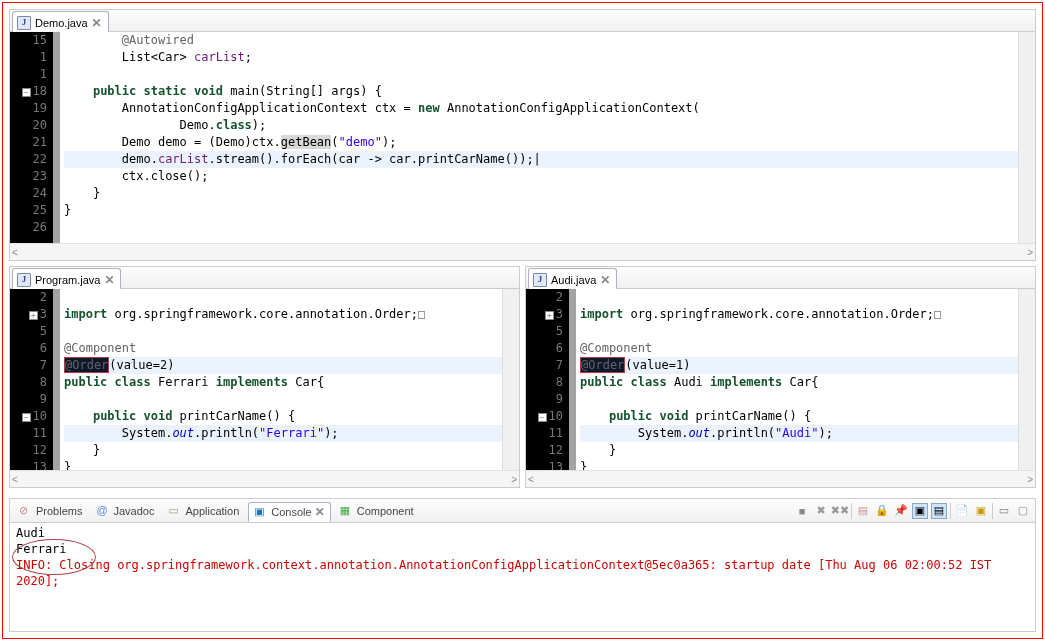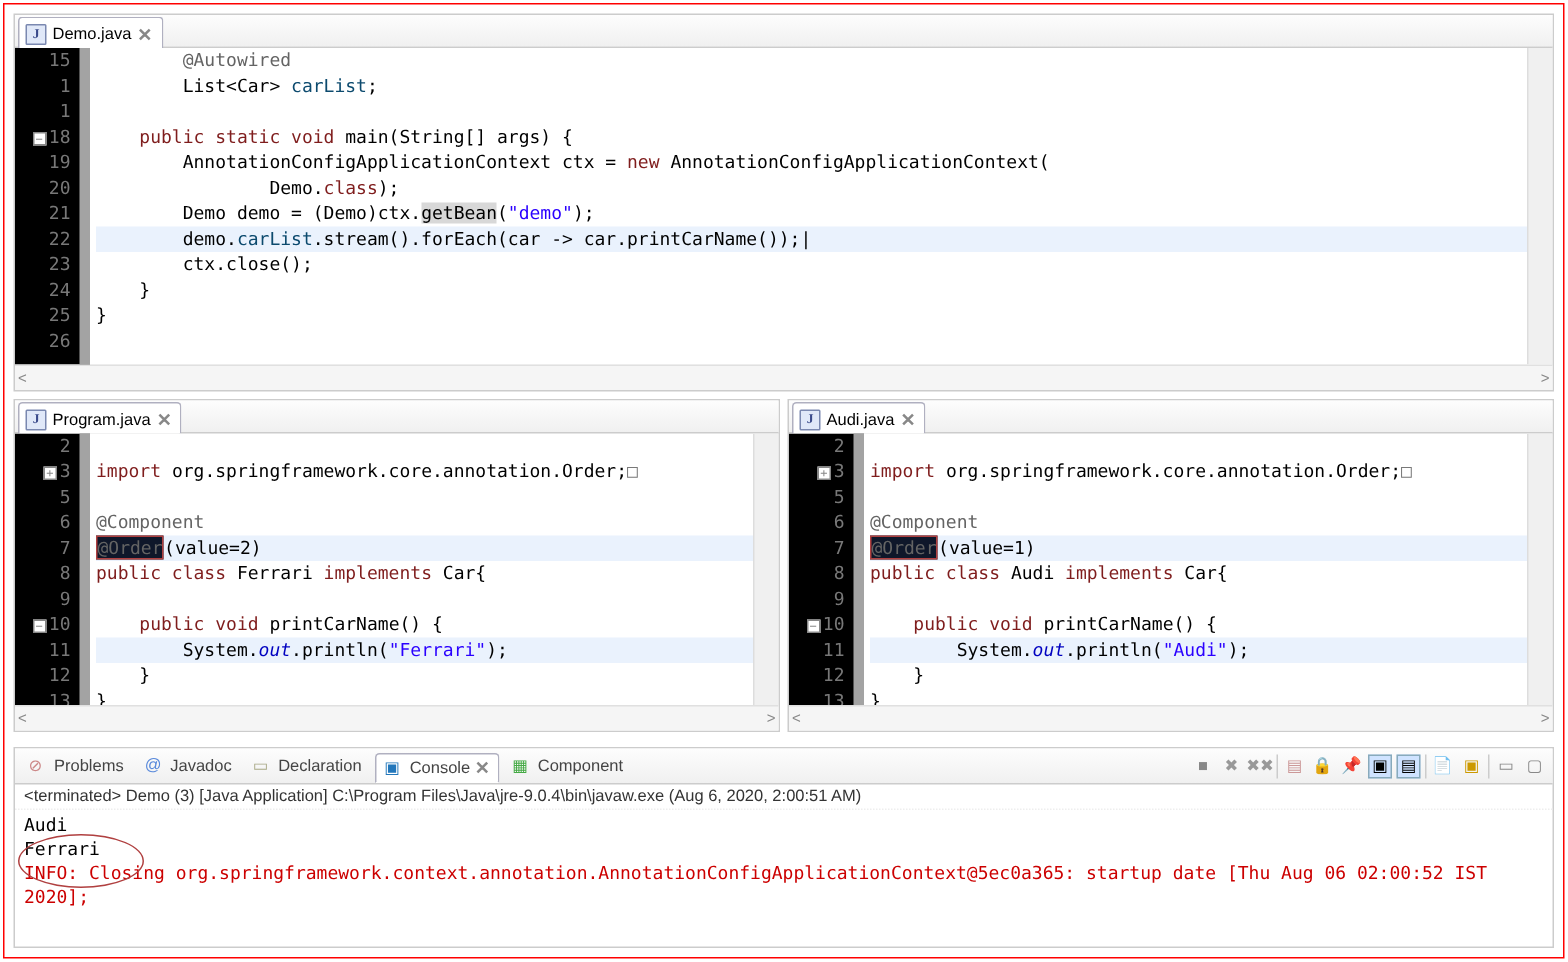--- a/index.html
+++ b/index.html
@@ -15,24 +15,24 @@
 .tab{display:inline-flex;align-items:center;gap:4px;background:#fff;border:1px solid #b0b0c0;border-bottom:none;border-radius:3px 3px 0 0;padding:2px 6px 1px 4px;height:21px;position:relative;top:1px}
 .j-icon{display:inline-flex;width:14px;height:14px;background:#e0e8f8;border:1px solid #7a88b0;color:#3a4a8a;align-items:center;justify-content:center;font:bold 9px/1 Consolas;border-radius:1px}
 .close-x{color:#888;font:bold 12px/1 sans-serif;cursor:pointer}
 
 .code{font:12px/17px Consolas,monospace;display:flex;flex:1;overflow:hidden;position:relative}
 .gutter{width:50px;text-align:right;color:#787878;padding-right:6px;user-select:none;background:#000000;border-right:7px solid #a3a3a3}
 .gutter .f{display:block;height:17px}
 .lines{flex:1;white-space:pre;padding-left:4px}
 .lines .ln{display:block;height:17px}
 .hl{background:#eaf2fd}
-.kw{color:#7f1d1d;font-weight:normal}
+.kw{color:#14532d;font-weight:bold}
 .ann{color:#646464}
 .str{color:#2a00ff}
-.fld{color:#0c4a6e}
+.fld{color:#701a75}
 .sit{color:#0000c0;font-style:italic}
 .cmt{color:#787878}
 .box{border:1px solid #b04040;background:#0f172a}
 
 .vscroll{width:17px;background:#f0f0f0;border-left:1px solid #ddd}
 .hscroll{height:17px;background:#f5f5f5;border-top:1px solid #e0e0e0;display:flex;align-items:center;justify-content:space-between;padding:0 2px;color:#888}
 .hscroll span{font:10px sans-serif}
 
 .fold{display:inline-block;width:9px;height:9px;border:1px solid #888;color:#888;font:8px/7px monospace;text-align:center;margin-right:2px;background:#fff}
 
@@ -161,21 +161,21 @@
   <span class="view-tab">
           <span class="mini-icon" style="color:#c88">⊘</span>
           <span>Problems</span>
         </span>
   <span class="view-tab">
           <span class="mini-icon" style="color:#5a8adb">@</span>
           <span>Javadoc</span>
         </span>
   <span class="view-tab">
           <span class="mini-icon" style="color:#aa8">▭</span>
-          <span>Declaration</span>
+          <span>Application</span>
         </span>
   <span class="view-tab active">
           <span class="mini-icon" style="color:#27b">▣</span>
           <span>Console</span> 
           <span class="close-x">✕</span>
         </span>
   <span class="view-tab">
           <span class="mini-icon" style="color:#4a4">▦</span>
           <span>Component</span>
         </span>
@@ -191,21 +191,20 @@
    <span class="tb-icon" style="background:#cfe3ff;border:1px solid #8ab">▣</span>
    <span class="tb-icon" style="background:#cfe3ff;border:1px solid #8ab">▤</span>
    <span style="border-left:1px solid #ccc;height:16px"></span>
    <span class="tb-icon" style="color:#3a5">📄</span>
    <span class="tb-icon" style="color:#c90">▣</span>
    <span style="border-left:1px solid #ccc;height:16px"></span>
    <span class="tb-icon" style="color:#888">▭</span>
    <span class="tb-icon" style="color:#888">▢</span>
   </span>
  </div>
- <div class="console-head">&lt;terminated&gt; Demo (3) [Java Application] C:\Program Files\Java\jre-9.0.4\bin\javaw.exe (Aug 6, 2020, 2:00:51 AM)</div>
  <div class="console" id="console-body">
         <div class="">Audi</div>
         <div class="">Ferrari</div>
         <div class="cred">INFO: Closing org.springframework.context.annotation.AnnotationConfigApplicationContext@5ec0a365: startup date [Thu Aug 06 02:00:52 IST 2020];</div>
         <div class="ellipse"></div>
       </div>
 </div>
 
 </div>
 

